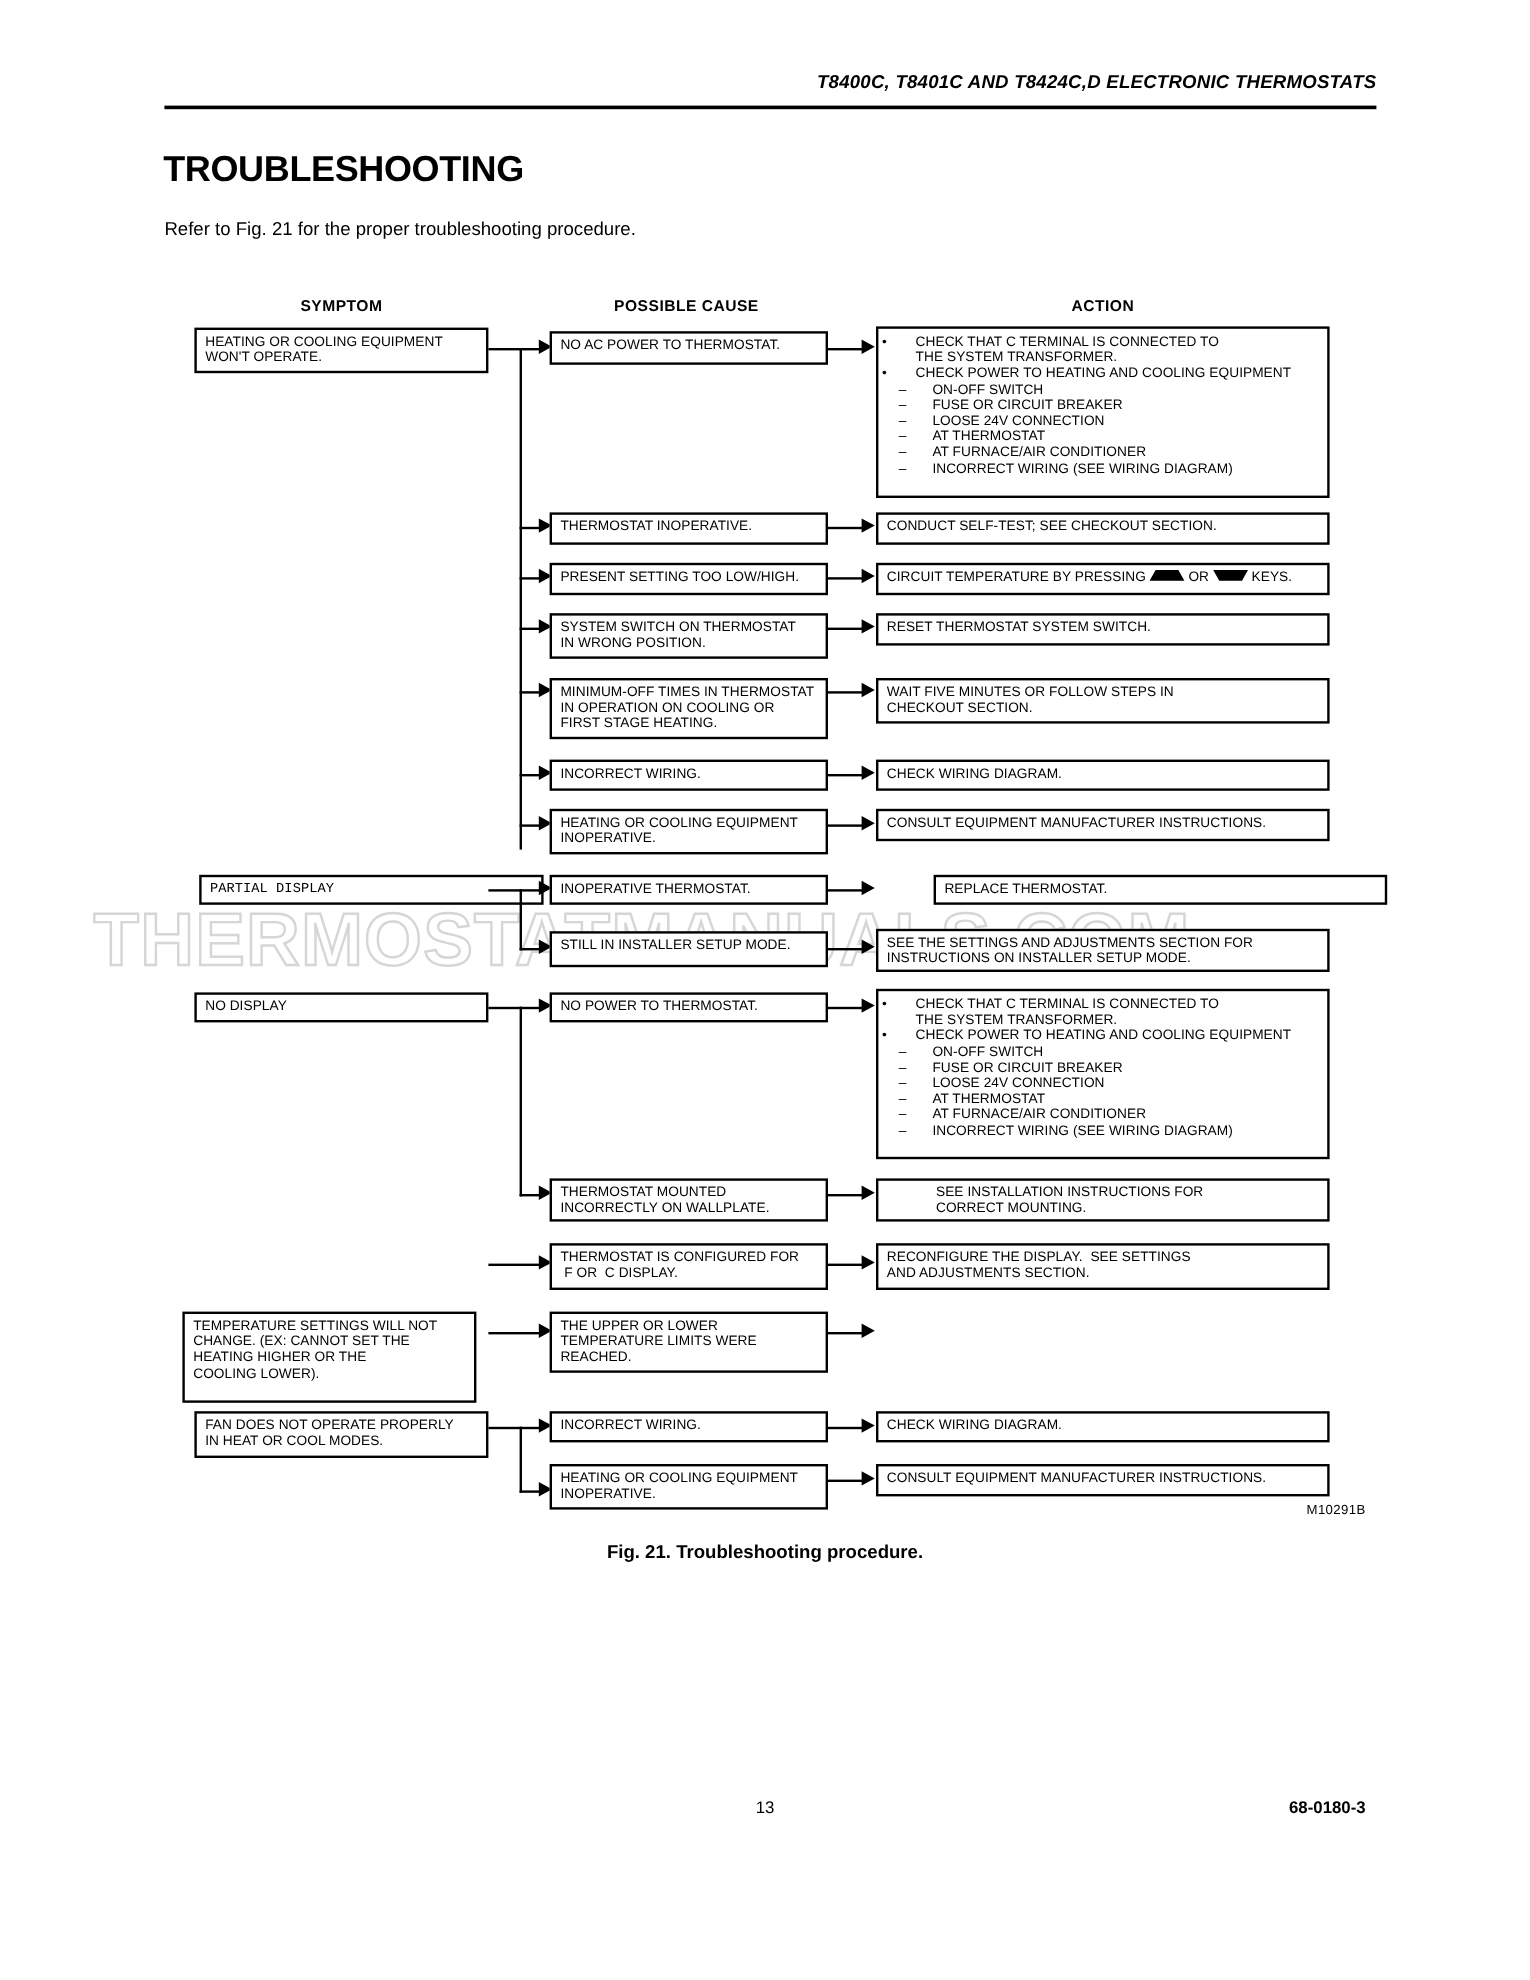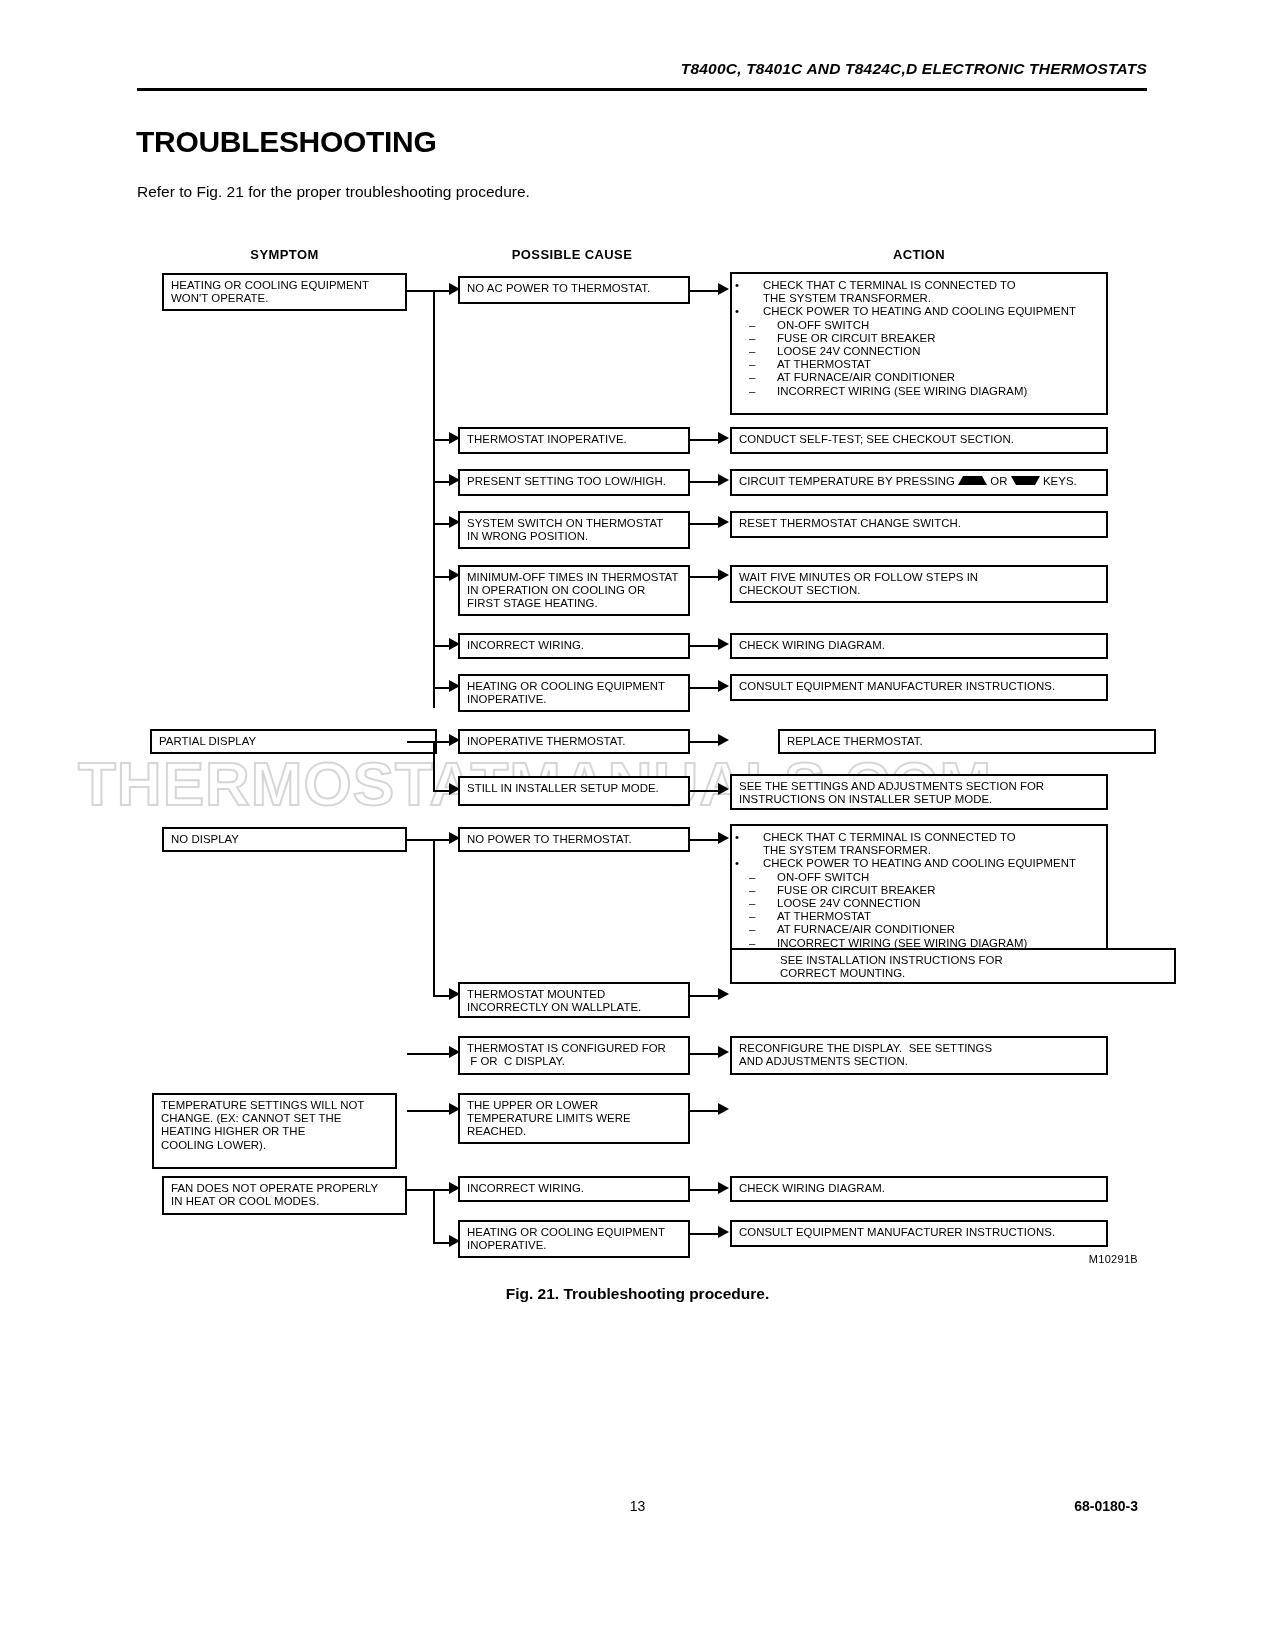--- a/index.html
+++ b/index.html
@@ -159,34 +159,34 @@
 
     <div class="bx" style="left:730px;top:427px;width:378px;height:27px;">
       <span class="ln">CONDUCT SELF-TEST; SEE CHECKOUT SECTION.</span>
     </div>
 
     <div class="bx" style="left:730px;top:469px;width:378px;height:27px;">
       <span class="ln"><span>CIRCUIT TEMPERATURE BY PRESSING </span><span class="kup"></span><span> OR </span><span class="kdn"></span><span> KEYS.</span></span>
     </div>
 
     <div class="bx" style="left:730px;top:511px;width:378px;height:27px;">
-      <span class="ln">RESET THERMOSTAT CHANGE SWITCH.</span>
+      <span class="ln">RESET THERMOSTAT SYSTEM SWITCH.</span>
     </div>
     <div class="bx" style="left:730px;top:565px;width:378px;height:38px;">
       <span class="ln">WAIT FIVE MINUTES OR FOLLOW STEPS IN</span>
       <span class="ln">CHECKOUT SECTION.</span>
     </div>
     <div class="bx" style="left:730px;top:633px;width:378px;height:26px;">
       <span class="ln">CHECK WIRING DIAGRAM.</span>
     </div>
     <div class="bx" style="left:730px;top:674px;width:378px;height:27px;">
       <span class="ln">CONSULT EQUIPMENT MANUFACTURER INSTRUCTIONS.</span>
     </div>
 
-    <div class="bx" style="left:150px;top:729px;width:287px;height:25px;">
+    <div class="bx" style="left:166px;top:729px;width:287px;height:25px;font-family:Liberation Mono, monospace;">
       <span class="ln">PARTIAL DISPLAY</span>
     </div>
     <div class="h" style="left:407px;top:741px;width:28px;"></div>
     <div class="v" style="left:433px;top:741px;height:51px;"></div>
     <div class="h" style="left:433px;top:741px;width:18px;"></div>
     <div class="ar" style="left:449px;top:734px;"></div>
     <div class="h" style="left:433px;top:790px;width:18px;"></div>
     <div class="ar" style="left:449px;top:783px;"></div>
 
     <div class="bx" style="left:458px;top:729px;width:232px;height:25px;">
@@ -236,21 +236,21 @@
       <span class="bu">CHECK THAT C TERMINAL IS CONNECTED TO</span>
       <span class="cont">THE SYSTEM TRANSFORMER.</span>
       <span class="bu">CHECK POWER TO HEATING AND COOLING EQUIPMENT</span>
       <span class="da">ON-OFF SWITCH</span>
       <span class="da">FUSE OR CIRCUIT BREAKER</span>
       <span class="da">LOOSE 24V CONNECTION</span>
       <span class="da">AT THERMOSTAT</span>
       <span class="da">AT FURNACE/AIR CONDITIONER</span>
       <span class="da">INCORRECT WIRING (SEE WIRING DIAGRAM)</span>
     </div>
-    <div class="bx" style="left:730px;top:948px;width:446px;height:36px;padding-left:48px;">
+    <div class="bx" style="left:730px;top:982px;width:378px;height:36px;padding-left:48px;">
       <span class="ln">SEE INSTALLATION INSTRUCTIONS FOR</span>
       <span class="ln">CORRECT MOUNTING.</span>
     </div>
 
     <div class="h" style="left:407px;top:1053px;width:44px;"></div>
     <div class="ar" style="left:449px;top:1046px;"></div>
 
     <div class="bx" style="left:458px;top:1036px;width:232px;height:39px;">
       <span class="ln">THERMOSTAT IS CONFIGURED FOR</span>
       <span class="ln"> F OR  C DISPLAY.</span>

